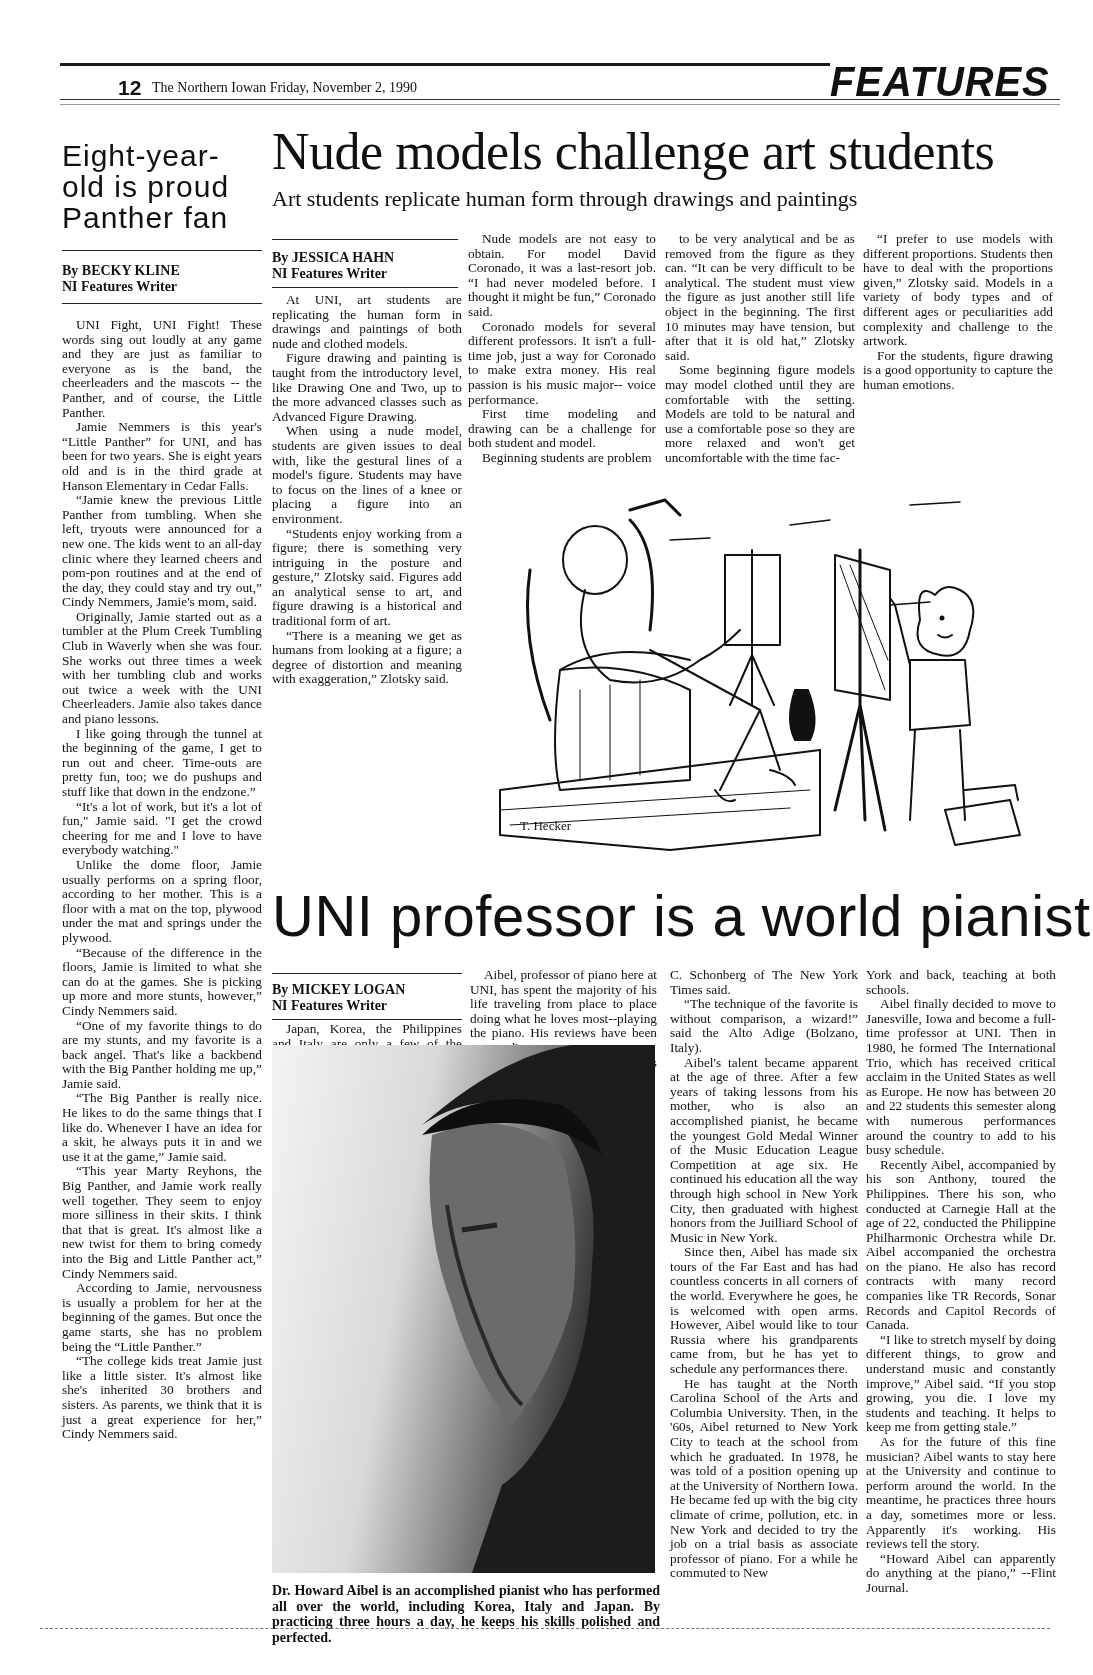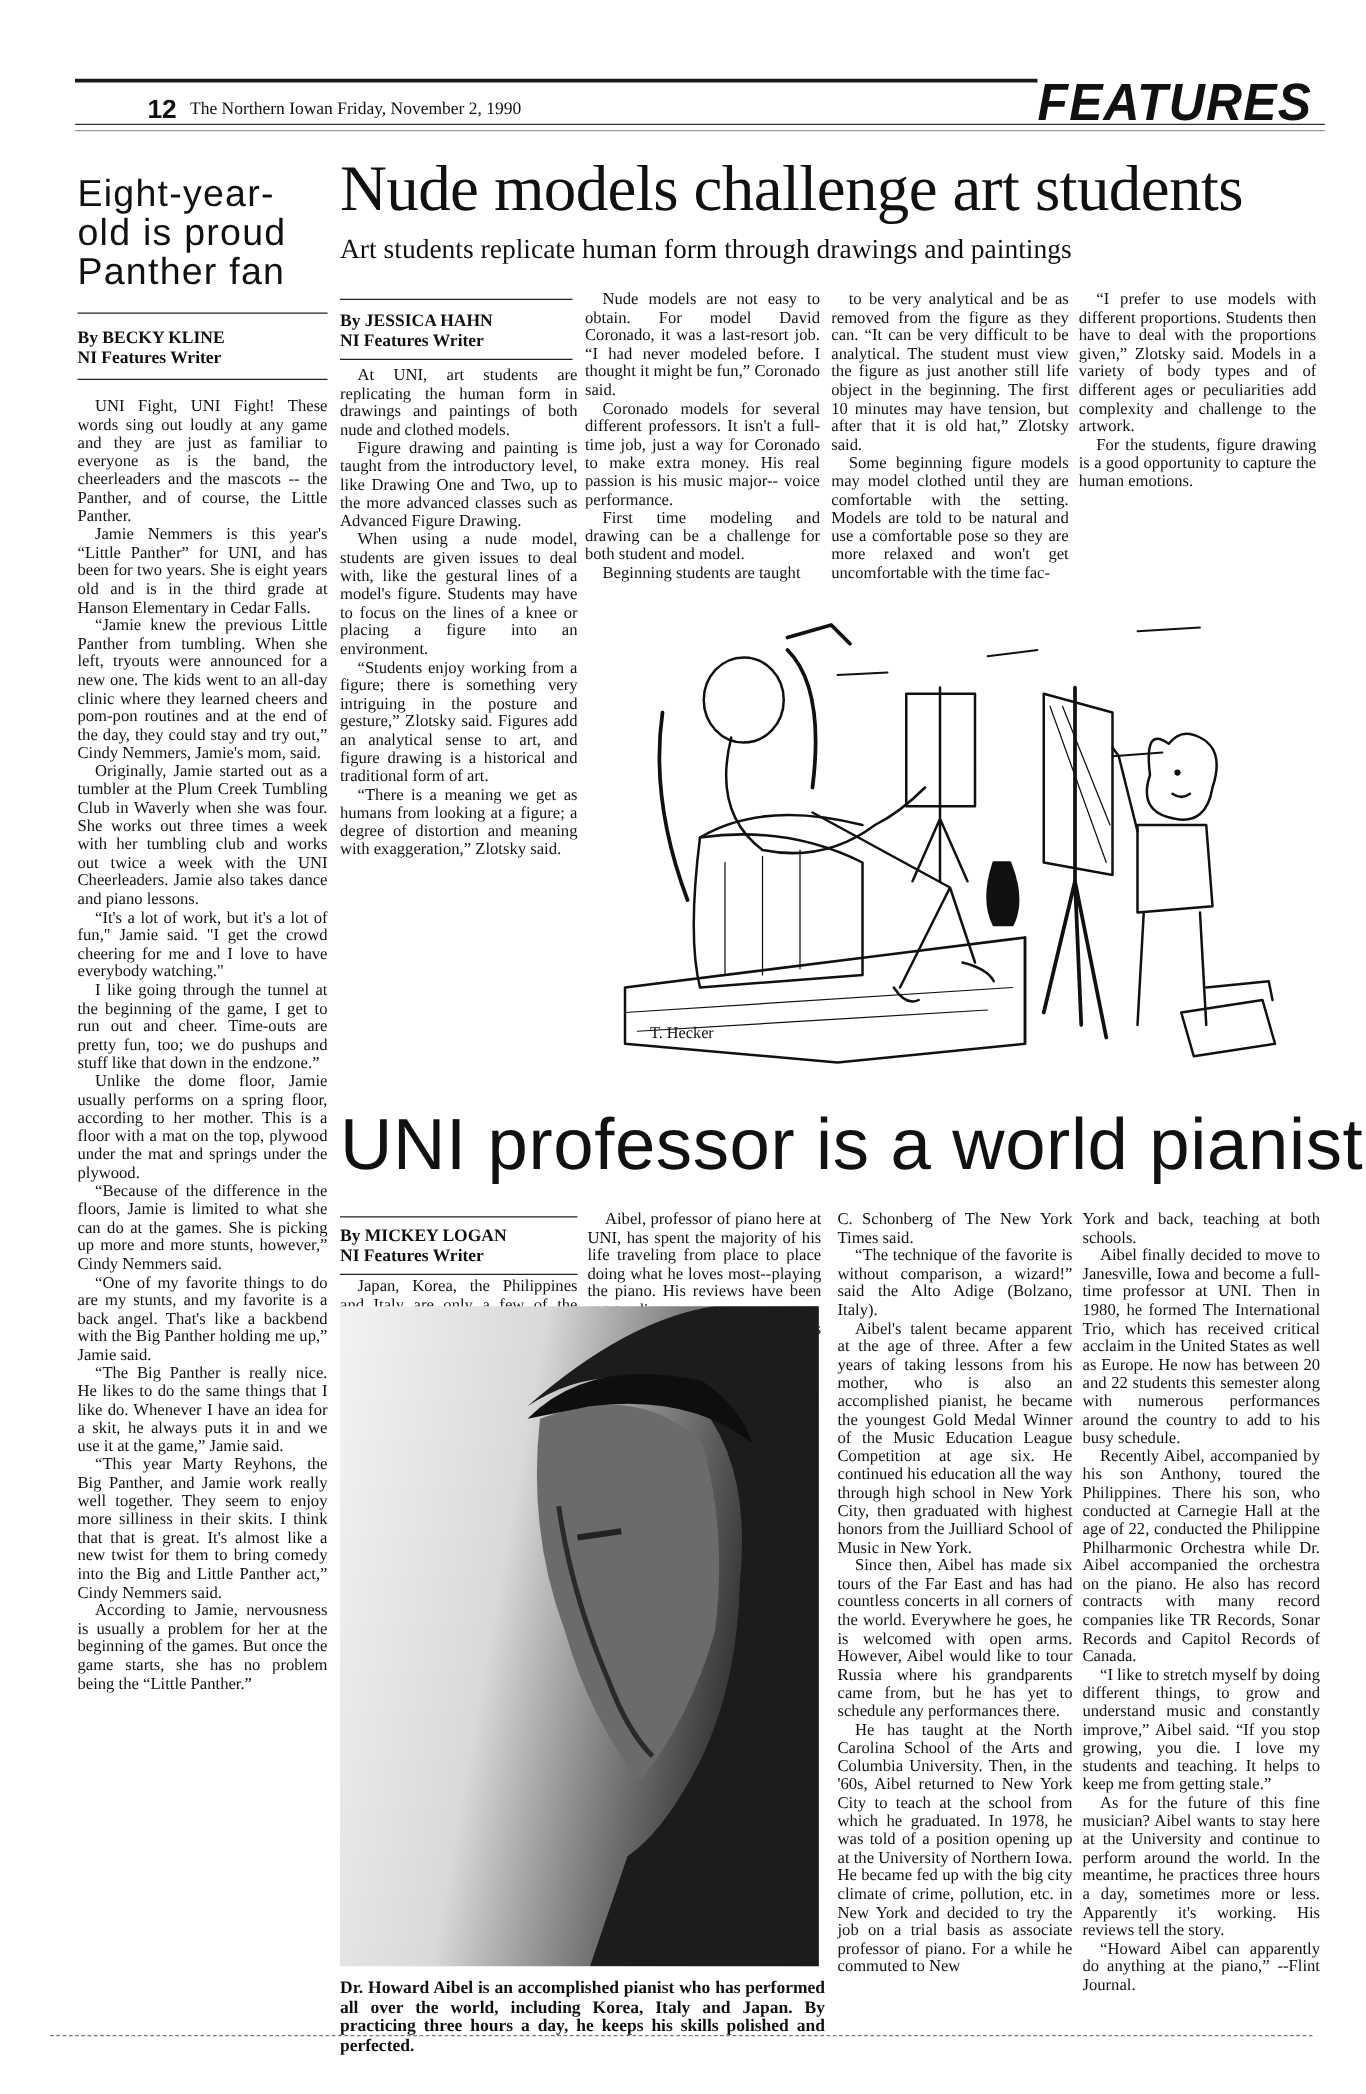--- a/index.html
+++ b/index.html
@@ -46,28 +46,29 @@
 <div class="abs byline" style="left:62px; top:263px;">
   <div>By BECKY KLINE</div>
   <div>NI Features Writer</div>
 </div>
 <div class="abs rule" style="left:62px; top:303px; width:200px;"></div>
 <div class="abs col" style="left:62px; top:318px; width:200px;">
   <p>UNI Fight, UNI Fight! These words sing out loudly at any game and they are just as familiar to everyone as is the band, the cheerleaders and the mascots -- the Panther, and of course, the Little Panther.</p>
   <p>Jamie Nemmers is this year's “Little Panther” for UNI, and has been for two years. She is eight years old and is in the third grade at Hanson Elementary in Cedar Falls.</p>
   <p>“Jamie knew the previous Little Panther from tumbling. When she left, tryouts were announced for a new one. The kids went to an all-day clinic where they learned cheers and pom-pon routines and at the end of the day, they could stay and try out,” Cindy Nemmers, Jamie's mom, said.</p>
   <p>Originally, Jamie started out as a tumbler at the Plum Creek Tumbling Club in Waverly when she was four. She works out three times a week with her tumbling club and works out twice a week with the UNI Cheerleaders. Jamie also takes dance and piano lessons.</p>
+  <p>I like going through the tunnel at the beginning of the game, I get to run out and cheer. Time-outs are pretty fun, too; we do pushups and stuff like that down in the endzone.”</p>
   <p>“It's a lot of work, but it's a lot of fun," Jamie said. "I get the crowd cheering for me and I love to have everybody watching."</p>
-  <p>I like going through the tunnel at the beginning of the game, I get to run out and cheer. Time-outs are pretty fun, too; we do pushups and stuff like that down in the endzone.”</p>
   <p>Unlike the dome floor, Jamie usually performs on a spring floor, according to her mother. This is a floor with a mat on the top, plywood under the mat and springs under the plywood.</p>
   <p>“Because of the difference in the floors, Jamie is limited to what she can do at the games. She is picking up more and more stunts, however,” Cindy Nemmers said.</p>
   <p>“One of my favorite things to do are my stunts, and my favorite is a back angel. That's like a backbend with the Big Panther holding me up,” Jamie said.</p>
   <p>“The Big Panther is really nice. He likes to do the same things that I like do. Whenever I have an idea for a skit, he always puts it in and we use it at the game,” Jamie said.</p>
   <p>“This year Marty Reyhons, the Big Panther, and Jamie work really well together. They seem to enjoy more silliness in their skits. I think that that is great. It's almost like a new twist for them to bring comedy into the Big and Little Panther act,” Cindy Nemmers said.</p>
   <p>According to Jamie, nervousness is usually a problem for her at the beginning of the games. But once the game starts, she has no problem being the “Little Panther.”</p>
+  <p>“The college kids treat Jamie just like a little sister. It's almost like she's inherited 30 brothers and sisters. As parents, we think that it is just a great experience for her,” Cindy Nemmers said.</p>
 </div>
 
 <div class="abs main-head">Nude models challenge art students</div>
 <div class="abs main-deck">Art students replicate human form through drawings and paintings</div>
 <div class="abs rule" style="left:272px; top:239px; width:186px;"></div>
 <div class="abs byline" style="left:272px; top:250px;">
   <div>By JESSICA HAHN</div>
   <div>NI Features Writer</div>
 </div>
 <div class="abs rule" style="left:272px; top:287px; width:186px;"></div>
@@ -75,21 +76,21 @@
   <p>At UNI, art students are replicating the human form in drawings and paintings of both nude and clothed models.</p>
   <p>Figure drawing and painting is taught from the introductory level, like Drawing One and Two, up to the more advanced classes such as Advanced Figure Drawing.</p>
   <p>When using a nude model, students are given issues to deal with, like the gestural lines of a model's figure. Students may have to focus on the lines of a knee or placing a figure into an environment.</p>
   <p>“Students enjoy working from a figure; there is something very intriguing in the posture and gesture,” Zlotsky said. Figures add an analytical sense to art, and figure drawing is a historical and traditional form of art.</p>
   <p>“There is a meaning we get as humans from looking at a figure; a degree of distortion and meaning with exaggeration,” Zlotsky said.</p>
 </div>
 <div class="abs col" style="left:468px; top:232px; width:188px;">
   <p>Nude models are not easy to obtain. For model David Coronado, it was a last-resort job. “I had never modeled before. I thought it might be fun,” Coronado said.</p>
   <p>Coronado models for several different professors. It isn't a full-time job, just a way for Coronado to make extra money. His real passion is his music major-- voice performance.</p>
   <p>First time modeling and drawing can be a challenge for both student and model.</p>
-  <p>Beginning students are taught</p>
+  <p>Beginning students are problem</p>
 </div>
 <div class="abs col" style="left:665px; top:232px; width:190px;">
   <p>to be very analytical and be as removed from the figure as they can. “It can be very difficult to be analytical. The student must view the figure as just another still life object in the beginning. The first 10 minutes may have tension, but after that it is old hat,” Zlotsky said.</p>
   <p>Some beginning figure models may model clothed until they are comfortable with the setting. Models are told to be natural and use a comfortable pose so they are more relaxed and won't get uncomfortable with the time fac-</p>
 </div>
 <div class="abs col" style="left:863px; top:232px; width:190px;">
   <p>“I prefer to use models with different proportions. Students then have to deal with the proportions given,” Zlotsky said. Models in a variety of body types and of different ages or peculiarities add complexity and challenge to the artwork.</p>
   <p>For the students, figure drawing is a good opportunity to capture the human emotions.</p>
 </div>
 

